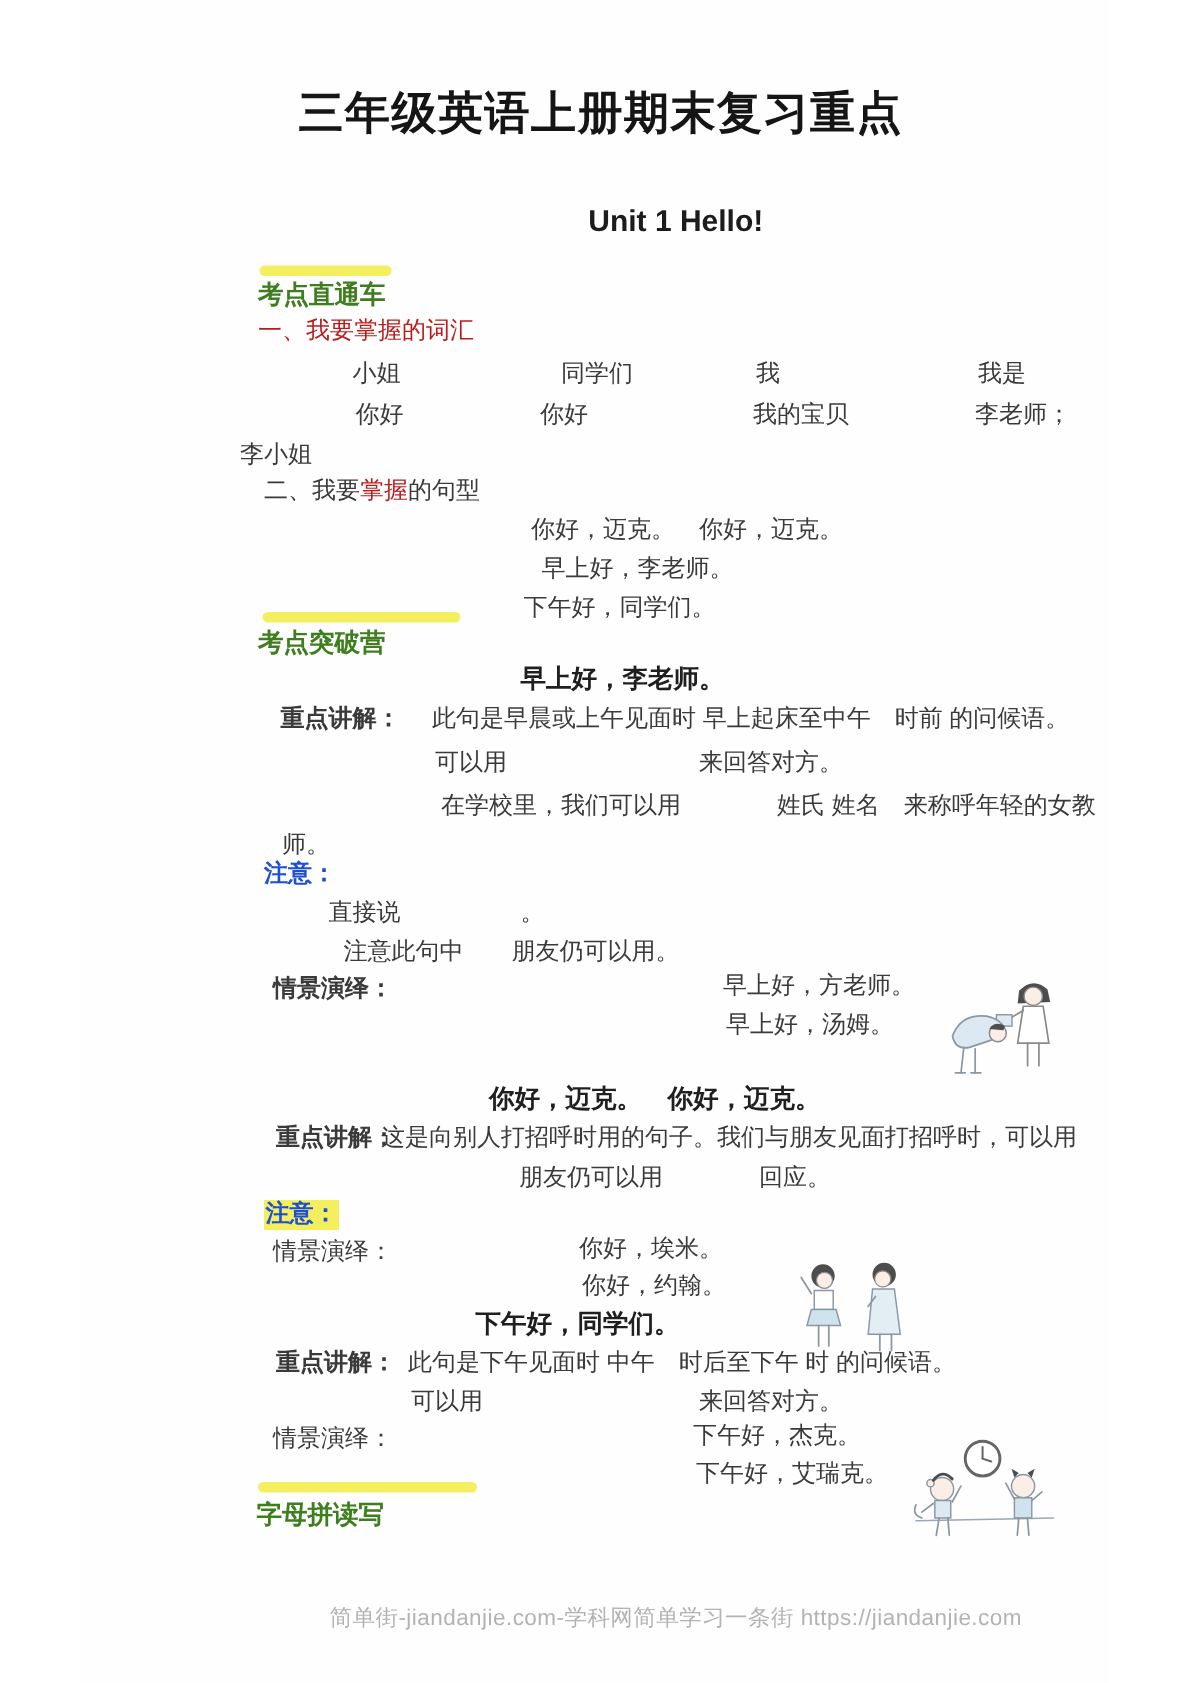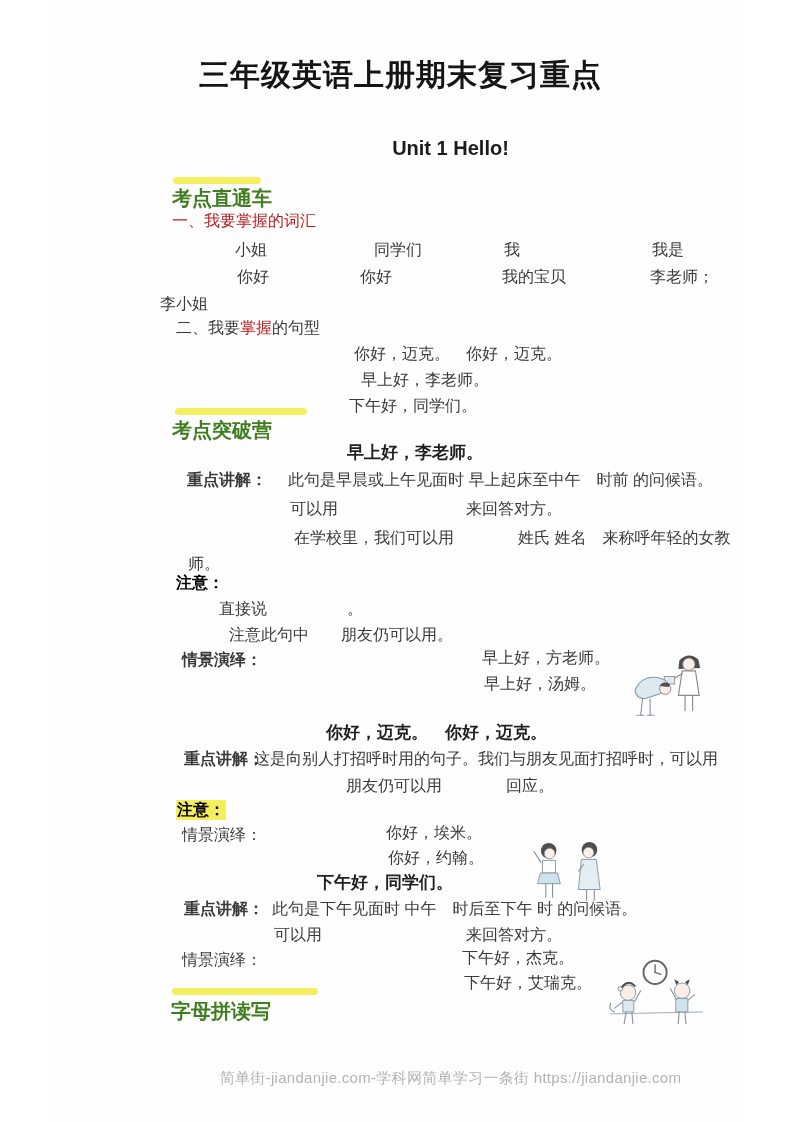--- a/index.html
+++ b/index.html
@@ -6,23 +6,23 @@
   .page{
     position:relative;width:685px;height:1122px;margin:0 auto;background:#fefefe;
     font-family:"Liberation Sans","DejaVu Sans",sans-serif;color:#333;overflow:hidden;
   }
   .abs{position:absolute;white-space:pre;}
   .body-t{font-size:16px;line-height:20px;color:#3a3a3a;}
   .bold{font-weight:bold;}
   .doc-title{font-size:30px;font-weight:800;color:#151515;letter-spacing:1px;}
   .unit-title{width:793px;text-align:center;font-size:20px;font-weight:bold;color:#1c1c1c;}
   .hl-bar{position:absolute;height:7px;background:#f4ef5e;border-radius:4px;}
-  .green-h{font-size:20px;font-weight:bold;color:#3e7e1e;}
+  .green-h{font-size:17px;font-weight:bold;color:#3e7e1e;}
   .blue-t{color:#b91c1c;}
-  .red-t{color:#000000;font-weight:bold;}
+  .red-t{color:#1d4ed8;font-weight:bold;}
   .note-hl{background:#f4ef5e;padding:0 1px;}
   .sent-h{font-size:17px;font-weight:bold;color:#1f1f1f;}
   .footer-t{width:793px;text-align:center;font-size:15px;color:#b3b3b3;letter-spacing:.3px;}
   svg{display:block;}
   .ill line,.ill path{stroke-linecap:round;}
 </style>
 </head>
 <body>
 
 <div class="page">

